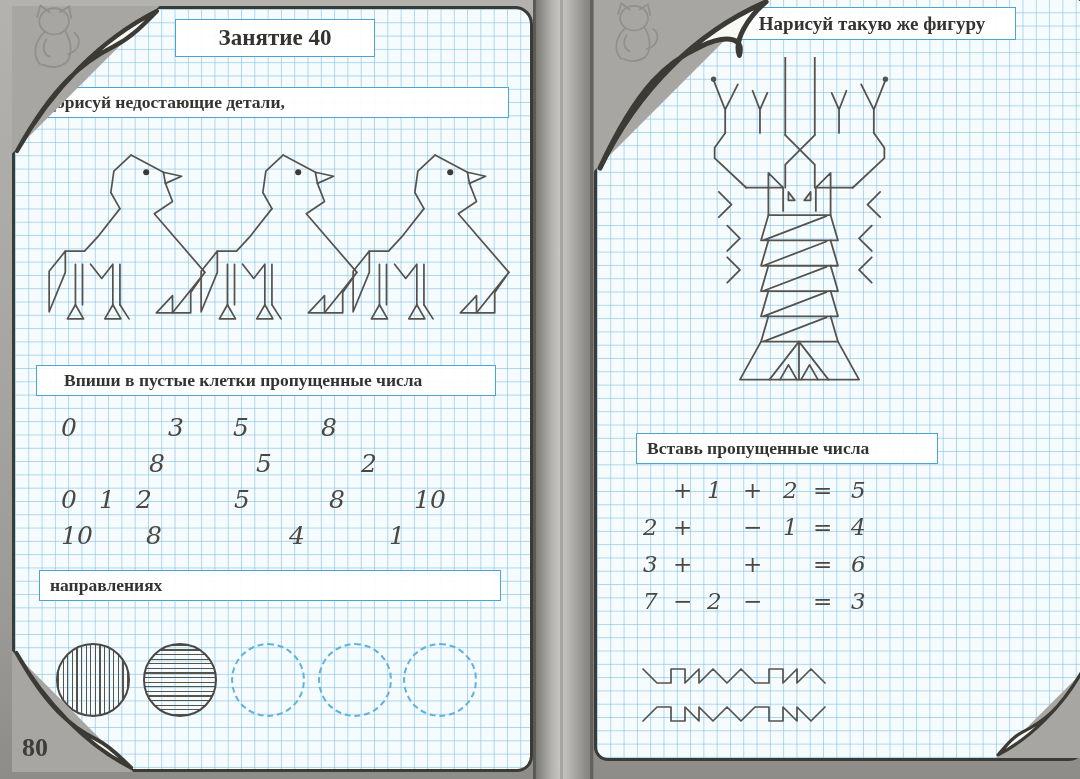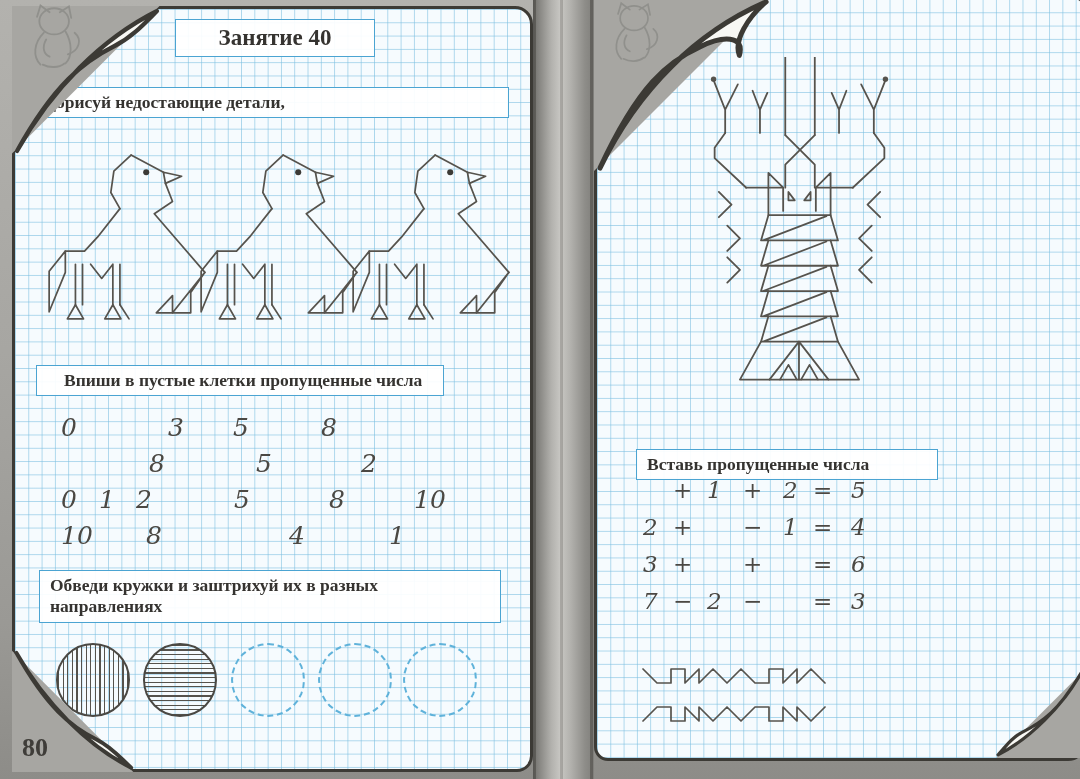--- a/index.html
+++ b/index.html
@@ -60,21 +60,21 @@
   <svg class="line fig" style="left:30px;top:142px;" width="162" height="180" viewBox="0 0 160 178">
     <use href="#bird"></use>
   </svg>
   <svg class="line fig" style="left:182px;top:142px;" width="162" height="180" viewBox="0 0 160 178">
     <use href="#bird"></use>
   </svg>
   <svg class="line fig" style="left:334px;top:142px;" width="162" height="180" viewBox="0 0 160 178">
     <use href="#bird"></use>
   </svg>
 
-  <div class="hdr small" style="left:21px;top:356px;width:408px;padding-left:27px;"><span>Впиши в пустые клетки пропущенные числа</span></div>
+  <div class="hdr small" style="left:21px;top:356px;width:460px;padding-left:27px;"><span>Впиши в пустые клетки пропущенные числа</span></div>
 
   <div id="numbers-layer">
       <span class="hw num" style="left: 46px; top: 404px;">0</span>
       <span class="hw num" style="left: 153px; top: 404px;">3</span>
       <span class="hw num" style="left: 218px; top: 404px;">5</span>
       <span class="hw num" style="left: 306px; top: 404px;">8</span>
       <span class="hw num" style="left: 134px; top: 440px;">8</span>
       <span class="hw num" style="left: 241px; top: 440px;">5</span>
       <span class="hw num" style="left: 346px; top: 440px;">2</span>
       <span class="hw num" style="left: 46px; top: 476px;">0</span>
@@ -83,41 +83,41 @@
       <span class="hw num" style="left: 219px; top: 476px;">5</span>
       <span class="hw num" style="left: 314px; top: 476px;">8</span>
       <span class="hw num" style="left: 399px; top: 476px;">10</span>
       <span class="hw num" style="left: 46px; top: 512px;">10</span>
       <span class="hw num" style="left: 131px; top: 512px;">8</span>
       <span class="hw num" style="left: 274px; top: 512px;">4</span>
       <span class="hw num" style="left: 374px; top: 512px;">1</span>
     </div>
 
   <div class="hdr small" style="left:24px;top:561px;width:462px;">
-    <div>Обведи кружки и заштрихуй их в разных</div>
     <div>направлениях</div>
   </div>
 
   <div id="circles-layer">
       <div class="circle solid vertical" style="left: 41px; top: 634px;"></div>
       <div class="circle solid horizontal" style="left: 128px; top: 634px;"></div>
       <div class="circle empty" style="left: 216px; top: 634px;"></div>
       <div class="circle empty" style="left: 303px; top: 634px;"></div>
       <div class="circle empty" style="left: 388px; top: 634px;"></div>
     </div>
 </div>
 
 <div id="spine">
   <div class="spine-line" style="left:0px;"></div>
   <div class="spine-line" style="left:27px;opacity:.5;"></div>
   <div class="spine-line" style="left:57px;"></div>
 </div>
 
 <div class="page" id="right-page">
 
+  <div class="hdr" style="left:131px;top:8px;width:288px;text-align:center;font-size:19px;"><span>Нарисуй такую же фигуру</span></div>
 
   <svg class="line fig" style="left:90px;top:58px;" width="225" height="350" viewBox="0 0 213 332">
 
     <path d="M93,0 V74 M121,0 V74"></path>
     <path d="M93,74 L121,102 M121,74 L93,102 M93,102 V124 M121,102 V124"></path>
 
     <circle cx="25" cy="21" r="1.7" fill="#56534d"></circle>
     <path d="M25,22 L36,50 L48,26 M36,50 V72"></path>
     <path d="M62,32 L69,50 L76,34 M69,50 V72"></path>
 
@@ -141,21 +141,21 @@
     <path d="M77,174 L70,198 H143 L136,174 M72,198 L132,175"></path>
     <path d="M77,198 L70,222 H143 L136,198 M72,222 L132,199"></path>
     <path d="M77,222 L70,246 H143 L136,222 M72,246 L132,223"></path>
     <path d="M77,246 L70,270 H143 L136,246 M72,270 L132,247"></path>
 
     <path d="M70,270 L50,306 H163 L143,270"></path>
     <path d="M106,270 L78,306 M106,270 L106,306 M106,270 L134,306"></path>
     <path d="M88,306 L96,292 L104,306 M108,306 L116,292 L124,306"></path>
   </svg>
 
-  <div class="hdr small" style="left:39px;top:434px;width:302px;margin-top:16px;"><span>Вставь пропущенные числа</span></div>
+  <div class="hdr small" style="left:39px;top:434px;width:302px;"><span>Вставь пропущенные числа</span></div>
 
   <div id="equations-layer">
       <span class="hw eqt" style="left: 76px; top: 478px;">+</span>
       <span class="hw eqt" style="left: 110px; top: 478px;">1</span>
       <span class="hw eqt" style="left: 146px; top: 478px;">+</span>
       <span class="hw eqt" style="left: 186px; top: 478px;">2</span>
       <span class="hw eqt" style="left: 216px; top: 478px;">=</span>
       <span class="hw eqt" style="left: 254px; top: 478px;">5</span>
       <span class="hw eqt" style="left: 46px; top: 515px;">2</span>
       <span class="hw eqt" style="left: 76px; top: 515px;">+</span>

